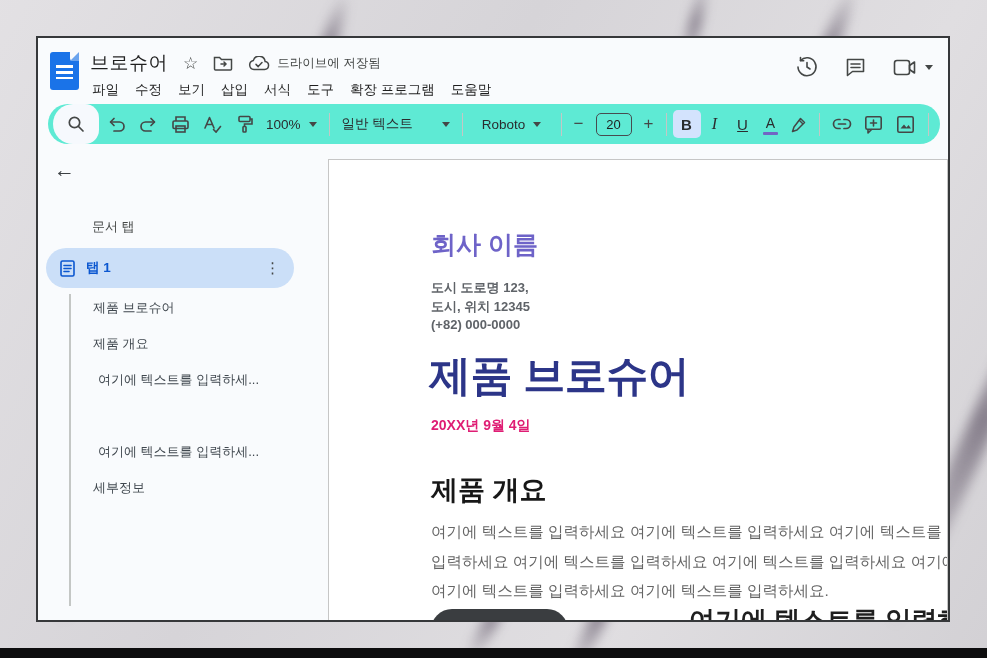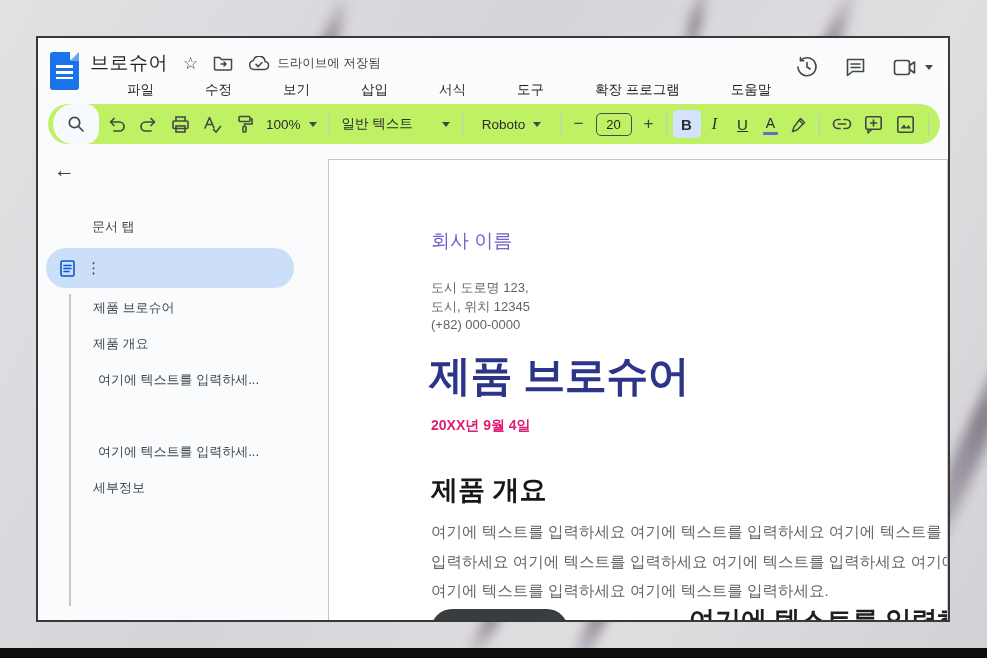--- a/index.html
+++ b/index.html
@@ -29,27 +29,27 @@
   .docs-logo .lines { position:absolute; left:6px; top:13px; width:17px; height:14px;
      background:linear-gradient(#fff 0 2.5px, transparent 2.5px 6px, #fff 6px 8.5px, transparent 8.5px 12px, #fff 12px 14px); }
 
   .title-row { position:absolute; left:52px; top:12px; display:flex; align-items:center; gap:15px; }
   .doc-name { font-size:19px; color:#1f1f1f; letter-spacing:.5px; }
   .hdr-ic { color:#444746; display:flex; align-items:center; }
   .star { font-size:17px; }
   .saved-group { display:flex; align-items:center; gap:7px; color:#444746; font-size:12.5px; }
 
   .menu-row { position:absolute; left:46px; top:41px; display:flex; font-size:13.5px; color:#1f1f1f; }
-  .menu-item { padding:2px 8px; border-radius:6px; cursor:default;margin-left:35px; }
+  .menu-item { padding:2px 8px; border-radius:6px; cursor:default; }
 
   .top-right { position:absolute; left:758px; top:18px; display:flex; align-items:center; gap:27px; color:#444746; }
   .caret { width:0; height:0; border-left:4px solid transparent; border-right:4px solid transparent; border-top:5px solid #444746; display:inline-block; }
 
   
-  .toolbar { position:absolute; left:10px; top:66px; width:892px; height:40px; background:#bef264;
+  .toolbar { position:absolute; left:10px; top:66px; width:892px; height:40px; background:#5eead4;
              border-radius:20px; display:flex; align-items:center; padding:0 4px; color:#444746; }
   .tb-btn { height:32px; min-width:30px; display:flex; align-items:center; justify-content:center; border-radius:6px; margin:0 1px; }
   .tb-search { width:46px; height:40px; background:#f6f9fd; border-radius:20px 14px 14px 20px; }
   .tb-div { width:1px; height:23px; background:#c4c7c5; margin:0 6px; }
   .tb-text { font-size:13.5px; color:#2a2c2e; display:flex; align-items:center; gap:8px; padding:0 6px; }
   .size-box { width:36px; height:23px; border:1.5px solid #474b4f; border-radius:5px; display:flex; align-items:center; justify-content:center; font-size:13px; color:#1f1f1f; margin:0 6px; }
   .pm { font-size:17px; color:#444746; width:22px; text-align:center; }
   .fmt { font-size:15px; color:#2a2c2e; width:28px; height:28px; display:flex; align-items:center; justify-content:center; border-radius:5px; }
   .fmt-b { font-weight:bold; background:#d3e3fd; }
   .fmt-i { font-style:italic; font-family:"Liberation Serif", serif; font-size:16px; }
@@ -66,22 +66,22 @@
               display:flex; align-items:center; padding:0 14px; gap:11px; }
   .tab-pill .tab-lbl { font-size:13.5px; font-weight:bold; color:#0b57d0; flex:1; }
   .tab-pill .kebab { color:#444746; font-size:15px; }
   .outline-line { position:absolute; left:31px; top:256px; width:2px; height:312px; background:#c4c7c5; }
   .ol-item { position:absolute; font-size:13px; color:#40484f; white-space:nowrap; }
   .ind1 { left:55px; } .ind2 { left:60px; } .ind3 { left:81px; }
 
   
   .page { position:absolute; left:290px; top:121px; width:620px; height:470px; background:#fff;
           border:1px solid #c6c6c6; border-bottom:none; overflow:hidden; }
-  .company { position:absolute; left:102px; top:68px; font-size:19px; font-weight:normal; color:#6e63c8; }
-  .address { position:absolute; left:102px; top:119px; font-size:13px; line-height:18.5px; color:#5f6368; }
+  .company { position:absolute; left:102px; top:68px; font-size:25px; font-weight:bold; color:#6e63c8; }
+  .address { position:absolute; left:102px; top:119px; font-size:13px; line-height:18.5px; color:#5f6368;font-weight:bold; }
   .doc-title { position:absolute; left:100px; top:188px; font-size:42px; font-weight:600; color:#2c3588; letter-spacing:-.5px; }
   .doc-date { position:absolute; left:102px; top:257px; font-size:14px; font-weight:bold; color:#df1d74; }
   .section-h { position:absolute; left:102px; top:312px; font-size:27px; font-weight:600; color:#171717; }
   .body-text { position:absolute; left:102px; top:357px; width:520px; font-size:15.5px; line-height:29.5px; color:#656565; }
   .body-text div { white-space:nowrap; overflow:hidden; }
   .pill-btn { position:absolute; left:102px; top:449px; width:137px; height:42px; background:#3a3d40; border-radius:21px; }
   .bottom-head { position:absolute; left:360px; top:443px; font-size:26px; font-weight:600; color:#1f1f1f; white-space:nowrap; }
 
   svg { display:block; }
 </style>
@@ -255,20 +255,21 @@
   <div class="back-arrow">←</div>
   <div class="tabs-header">
     <span class="lbl">문서 탭</span>
     <span class="plus">+</span>
   </div>
   <div class="tab-pill">
     <svg width="15" height="17" viewBox="0 0 15 17" fill="none" stroke="#0b57d0" stroke-width="1.6">
       <rect x="1" y="1" width="13" height="15" rx="1.5"></rect>
       <path d="M4 5.5h7M4 8.5h7M4 11.5h5" stroke-linecap="round"></path>
     </svg>
+    <span class="tab-lbl">탭 1</span>
     <span class="kebab">⋮</span>
   </div>
   <div class="outline-line"></div>
   <div class="ol-item ind1" style="top:261px;">제품 브로슈어</div>
   <div class="ol-item ind1" style="top:297px;">제품 개요</div>
   <div class="ol-item ind2" style="top:333px;">여기에 텍스트를 입력하세...</div>
   <div class="ol-item ind2" style="top:405px;">여기에 텍스트를 입력하세...</div>
   <div class="ol-item ind1" style="top:441px;">세부정보</div>
 
   <div class="page">

